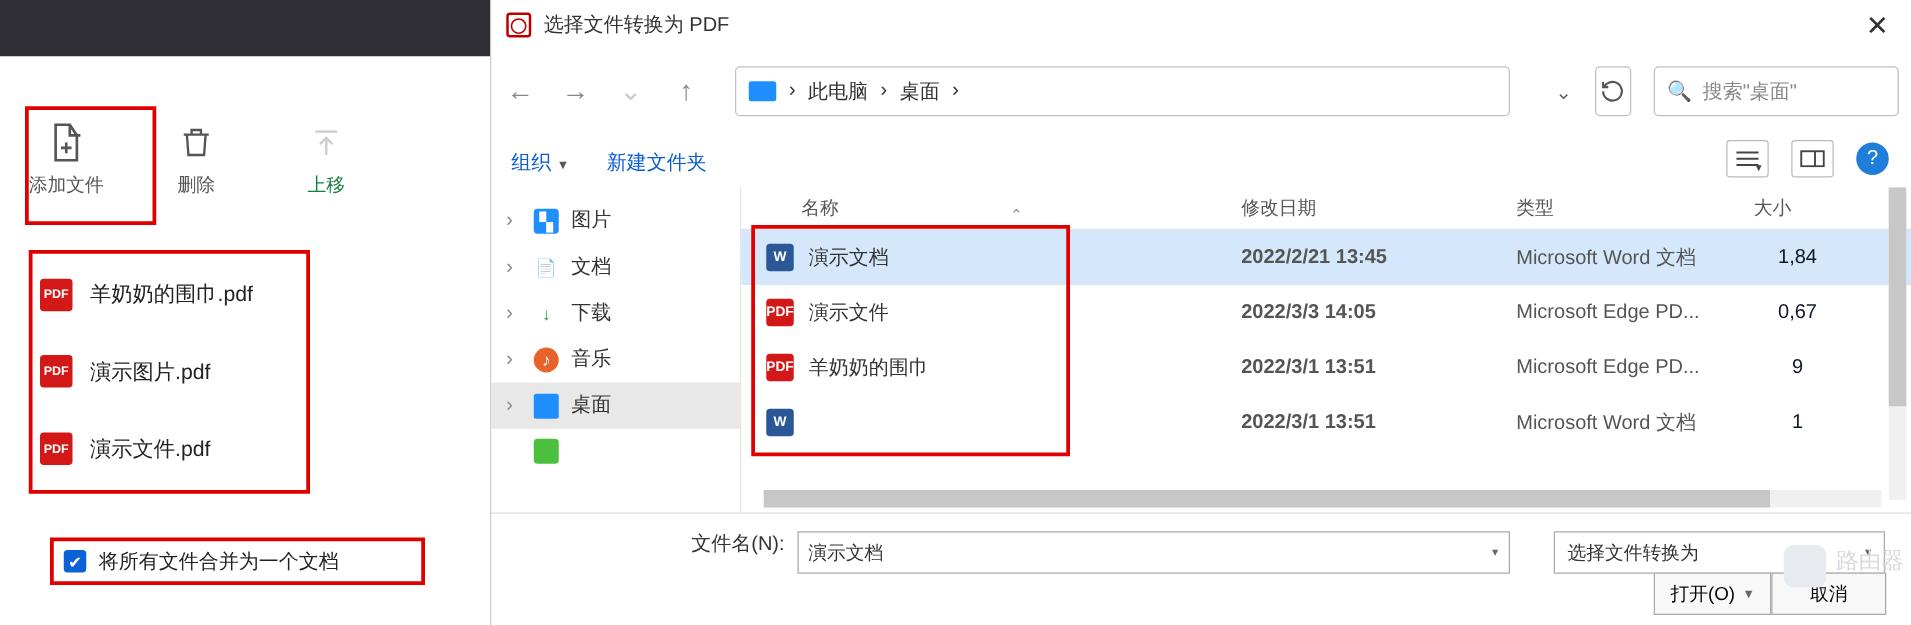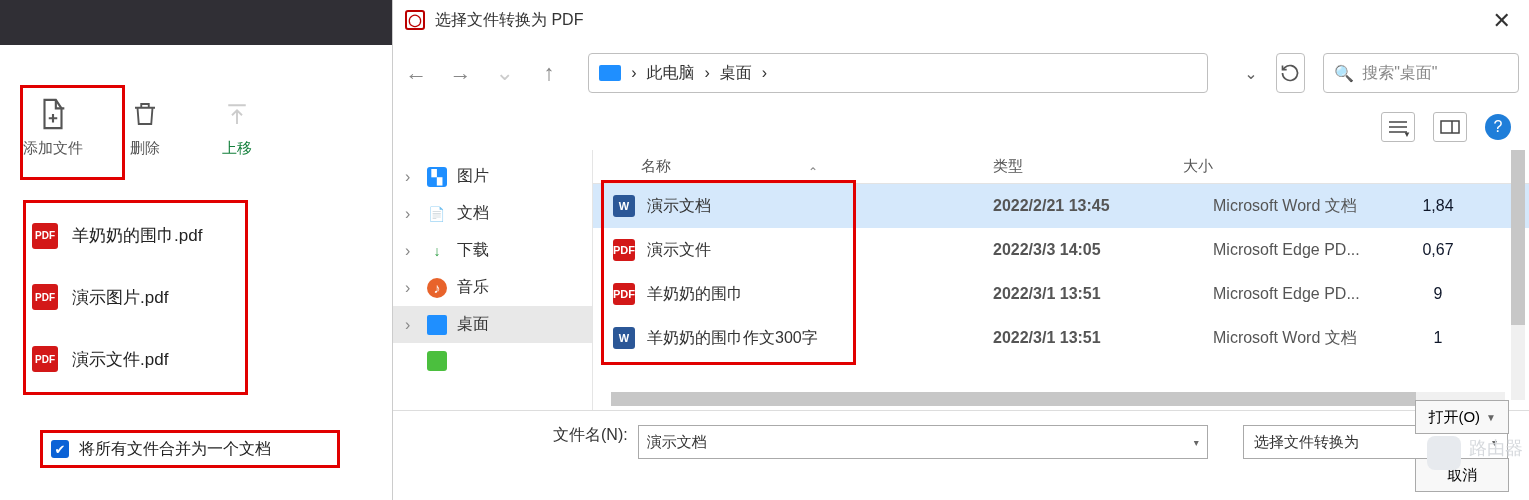--- a/index.html
+++ b/index.html
@@ -1,21 +1,21 @@
 <!DOCTYPE html>
 <html><head>
 <meta charset="utf-8">
 <style>
   * { box-sizing: border-box; font-family: "Microsoft YaHei", sans-serif; }
   body { margin: 0; width: 1529px; height: 500px; background: #fff; overflow: hidden; position: relative; }
 
   
   .left-app { position: absolute; left: 0; top: 0; width: 392px; height: 500px; background: #fff; }
   .dark-strip { position: absolute; left: 0; top: 0; width: 392px; height: 45px; background: #302f35; }
-  .toolbar { position: absolute; left: 13px; top: 87px; display: flex; gap: 12px; }
+  .toolbar { position: absolute; left: 13px; top: 87px; display: flex; gap: 24px; }
   .tool { display: flex; flex-direction: column; align-items: center; justify-content: center; width: 80px; height: 80px; }
   .tool .glyph { width: 34px; height: 34px; display:flex; align-items:center; justify-content:center; }
   .tool .lbl { margin-top: 8px; font-size: 15px; color: #555; }
   .tool.disabled .lbl { color: #15803d; }
   .redbox { border: 3px solid #e10000; }
   .add-file-box { position: absolute; left: 20px; top: 85px; width: 105px; height: 95px; }
   .filelist { position: absolute; left: 23px; top: 200px; width: 225px; height: 195px; display:flex; flex-direction:column; justify-content:space-around; padding: 2px 6px; }
   .filerow { display:flex; align-items:center; gap: 14px; height: 55px; font-size: 17px; color: #222; }
   .pdf-chip { width: 26px; height: 26px; background: #d31818; color:#fff; font-size:10px; font-weight:bold; display:flex; align-items:center; justify-content:center; border-radius:3px; }
   .merge-row { position:absolute; left: 40px; top: 430px; width: 300px; height: 38px; display:flex; align-items:center; padding: 0 8px; font-size: 16px; color:#222; }
@@ -67,21 +67,21 @@
   .hl-redbox { position:absolute; left: 8px; top: 30px; width: 255px; height: 185px; border:3px solid #e10000; pointer-events:none; }
   .hscroll { position:absolute; left:18px; bottom:4px; right:24px; height:14px; background:#f0f0f0; }
   .hscroll .thumb { position:absolute; left:0; top:0; height:100%; width:90%; background:#c7c7c7; }
   .vscroll { position:absolute; right:4px; top:150px; width:14px; height:250px; background:#f0f0f0; }
   .vscroll .thumb { position:absolute; left:0; top:0; width:100%; height:70%; background:#c7c7c7; }
 
   .footer { position:absolute; left:0; bottom:0; width:100%; height:90px; border-top:1px solid #ddd; }
   .fnrow { position:absolute; left:160px; top:14px; display:flex; align-items:flex-start; gap:10px; font-size:16px; color:#333; }
   .fninput { width:570px; height:34px; border:1px solid #aaa; padding:0 8px; font-size:15px; display:flex; align-items:center; justify-content:space-between;}
   .typesel { position:absolute; left: 850px; top:14px; width:265px; height:34px; border:1px solid #aaa; display:flex; align-items:center; justify-content:space-between; padding: 0 10px; font-size:15px; color:#333;}
-  .btnrow { position:absolute; right: 20px; bottom: 8px; display:flex; gap: 24px; flex-direction: column; }
+  .btnrow { position:absolute; right: 20px; bottom: 8px; display:flex; gap: 0; }
   .btn { min-width: 92px; height: 34px; border:1px solid #aaa; background:#f8f8f8; display:flex; align-items:center; justify-content:center; font-size:15px; padding: 0 12px;}
   .btn .spl { margin-left:6px; font-size:10px; color:#666;}
 
   .watermark { position:absolute; right:6px; bottom:30px; display:flex; gap:8px; color:#d6d9dd; font-size:18px; }
   .wm-icon { width:34px; height:34px; border-radius:8px; background:#e7eaee; }
 </style>
 </head>
 <body>
 
 <div class="left-app">
@@ -165,20 +165,24 @@
           <path d="M3 12a9 9 0 1 0 3-6.7L3 8"></path>
           <path d="M3 3v5h5"></path>
         </svg>
     </div>
     <div class="searchbox">
       <span>🔍</span>
       <span>搜索"桌面"</span>
     </div>
   </div>
 
+  <div class="orgrow">
+    <span><span>组织</span> <span style="font-size:10px;color:#555">▼</span></span>
+    <span>新建文件夹</span>
+  </div>
   <div class="viewopts">
     <div class="vopt">
       <svg width="18" height="14" viewBox="0 0 18 14" stroke="#444" stroke-width="1.5">
           <line x1="0" y1="2" x2="18" y2="2"></line>
           <line x1="0" y1="7" x2="18" y2="7"></line>
           <line x1="0" y1="12" x2="18" y2="12"></line>
         </svg>
       <span class="tri">▼</span>
     </div>
     <div class="vopt">
@@ -220,20 +224,21 @@
       <div class="tnode">
           <span class="tchev"></span>
           <span class="ticon" style="background:#4bbf3e;border-radius:3px"></span>
           <span></span>
         </div>
     </div>
 
     <div class="filetable">
       <div class="thead">
         <div class="th-name"><span>名称</span><span class="sorter">⌃</span></div>
+        <div class="th-date">修改日期</div>
         <div class="th-type">类型</div>
         <div class="th-size">大小</div>
       </div>
 
       <div class="frow sel">
         <div class="fc-name">
             <div class="ficon word">W</div>
             <span>演示文档</span>
           </div>
         <div class="fc-date">2022/2/21 13:45</div>
@@ -254,21 +259,20 @@
             <div class="ficon pdf">PDF</div>
             <span>羊奶奶的围巾</span>
           </div>
         <div class="fc-date">2022/3/1 13:51</div>
         <div class="fc-type">Microsoft Edge PD...</div>
         <div class="fc-size">9</div>
       </div>
       <div class="frow">
         <div class="fc-name">
             <div class="ficon word">W</div>
-            <span>羊奶奶的围巾作文300字</span>
           </div>
         <div class="fc-date">2022/3/1 13:51</div>
         <div class="fc-type">Microsoft Word 文档</div>
         <div class="fc-size">1</div>
       </div>
 
       <div class="hl-redbox"></div>
       <div class="hscroll">
           <div class="thumb"></div>
         </div>

